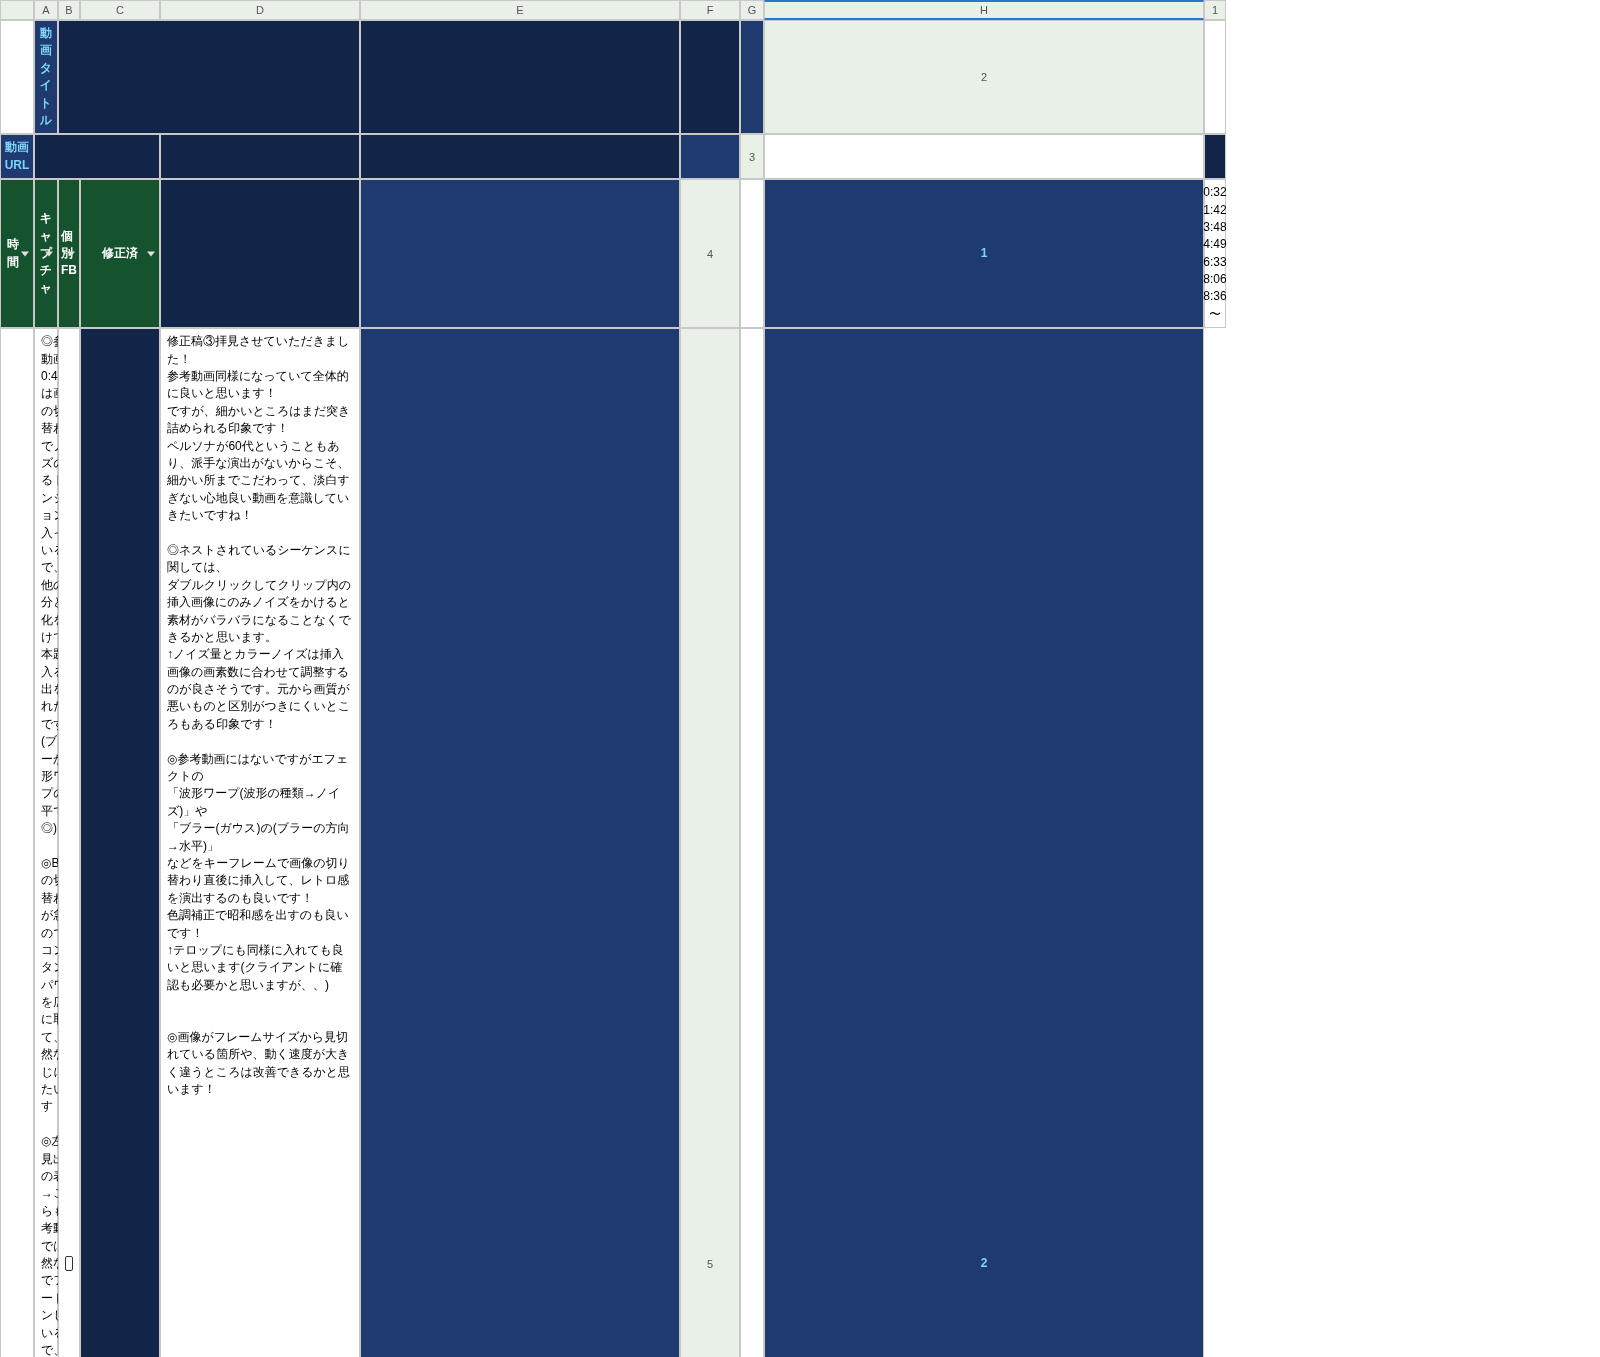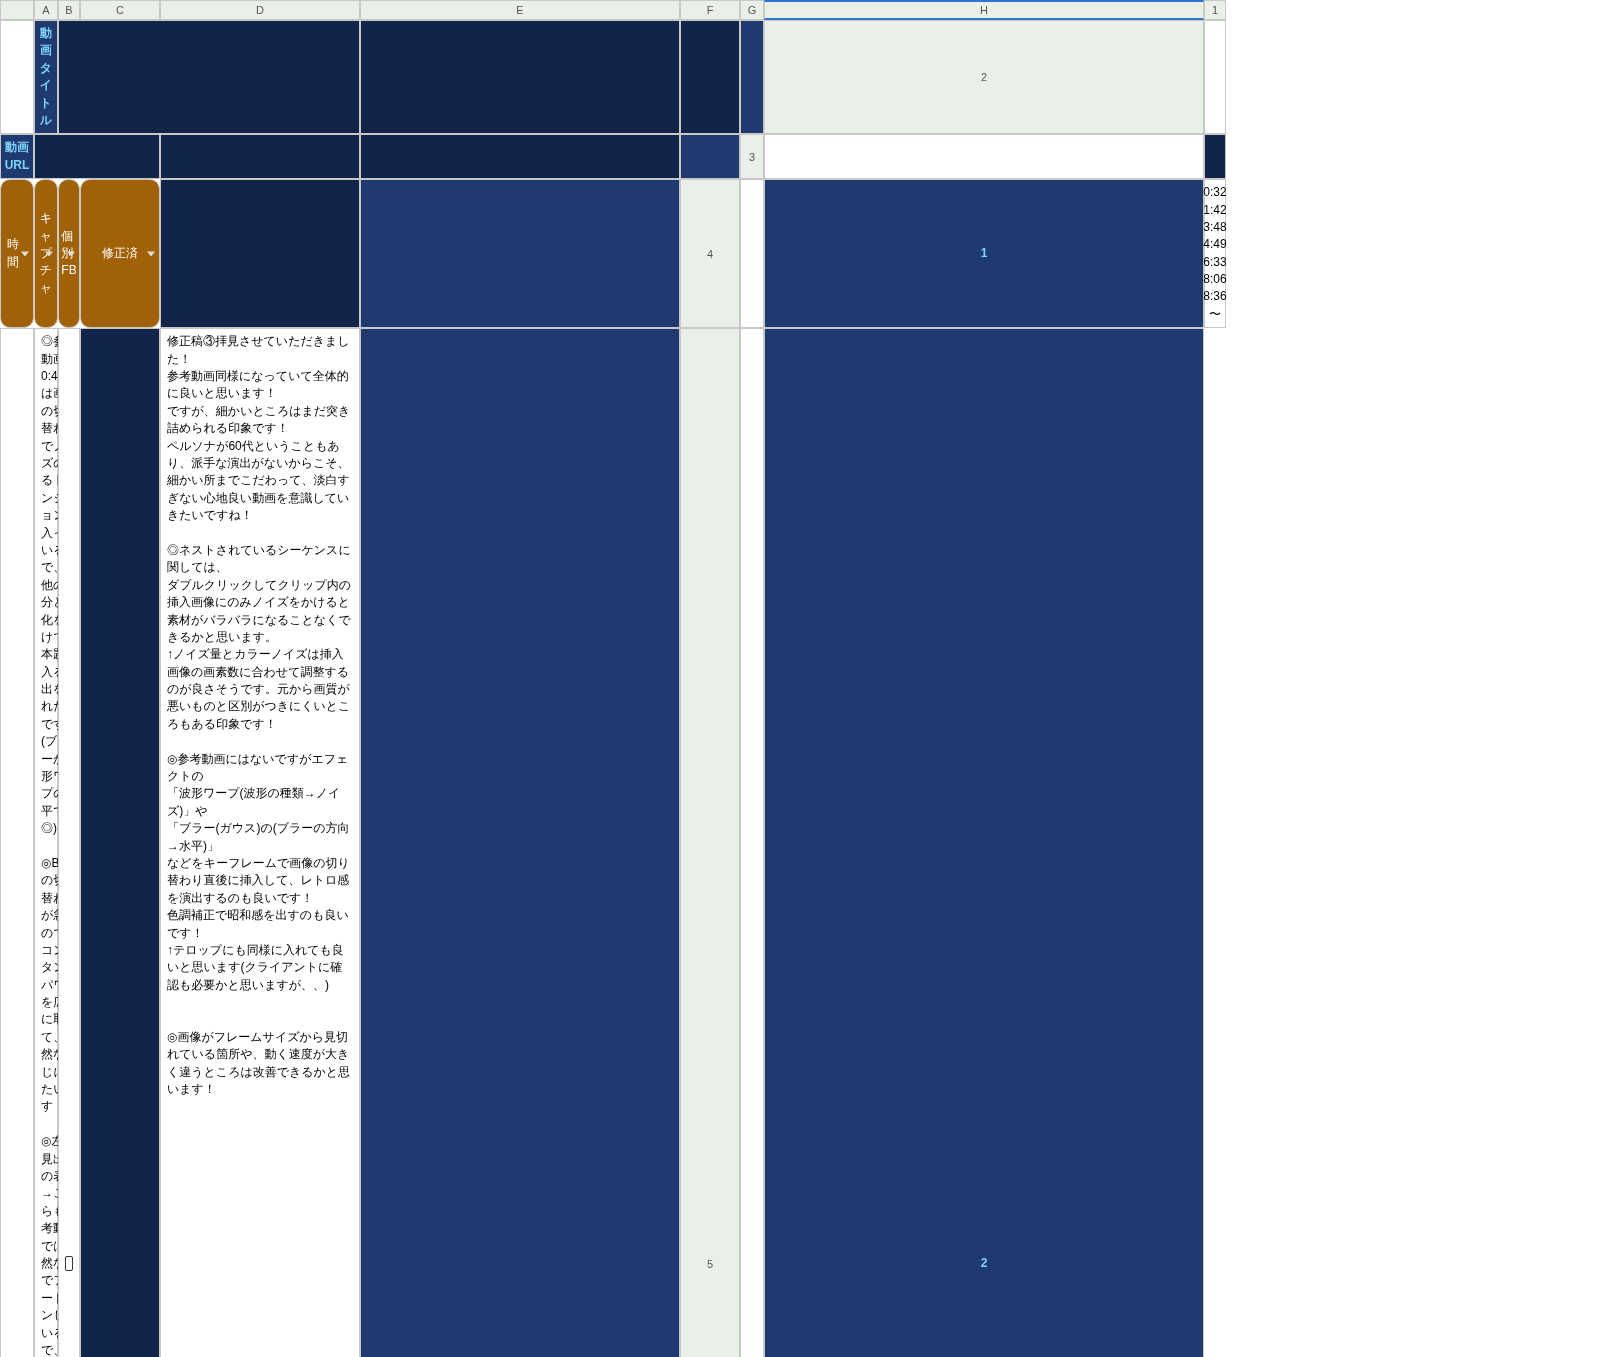--- a/index.html
+++ b/index.html
@@ -41,27 +41,26 @@
     line-height: 1.45;
   }
   .cell.center { justify-content: center; align-items: center; text-align: center; }
   .navy {
     background: #1f3a6e;
     color: #7dd3fc;
     font-weight: bold;
   }
   .navy-dark { background: #122448; }
   .hdr {
-    background: #a16207;
+    background: #14532d;
     color: #fff;
-    font-weight: normal;
+    font-weight: bold;
     justify-content: center;
     align-items: center;
     position: relative;
-    border-radius: 10px;
   }
   .filter-arrow {
     position: absolute;
     right: 4px;
     top: 50%;
     transform: translateY(-50%);
     width: 0; height: 0;
     border-left: 4px solid transparent;
     border-right: 4px solid transparent;
     border-top: 5px solid #e0e0e0;

